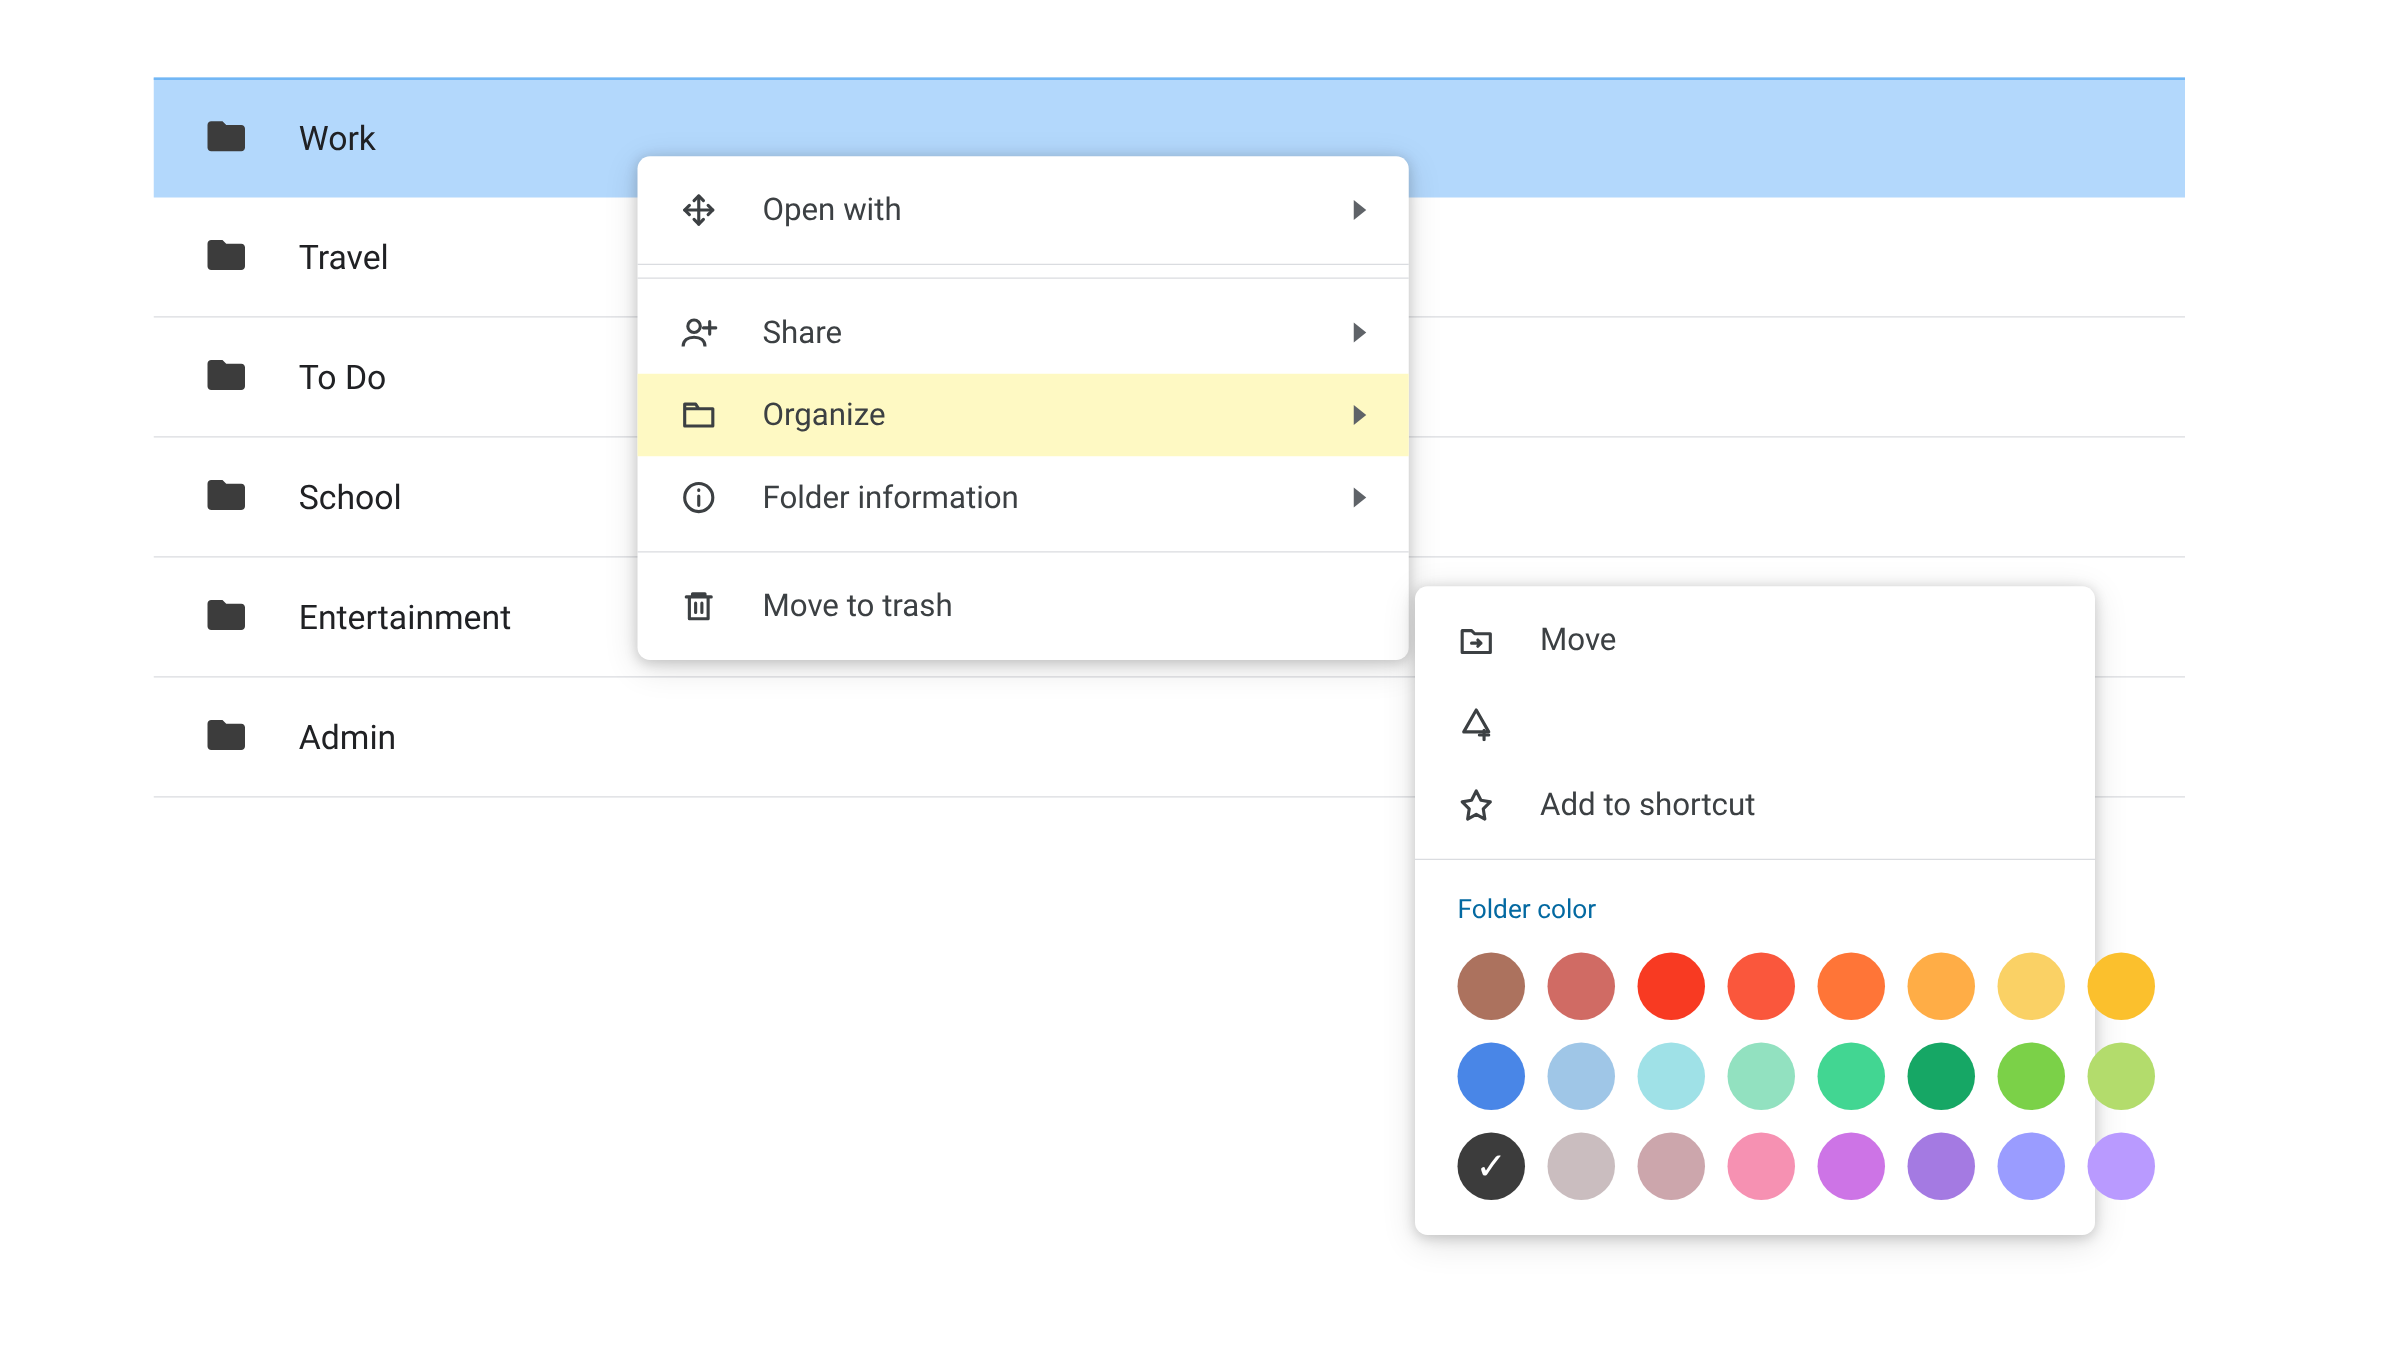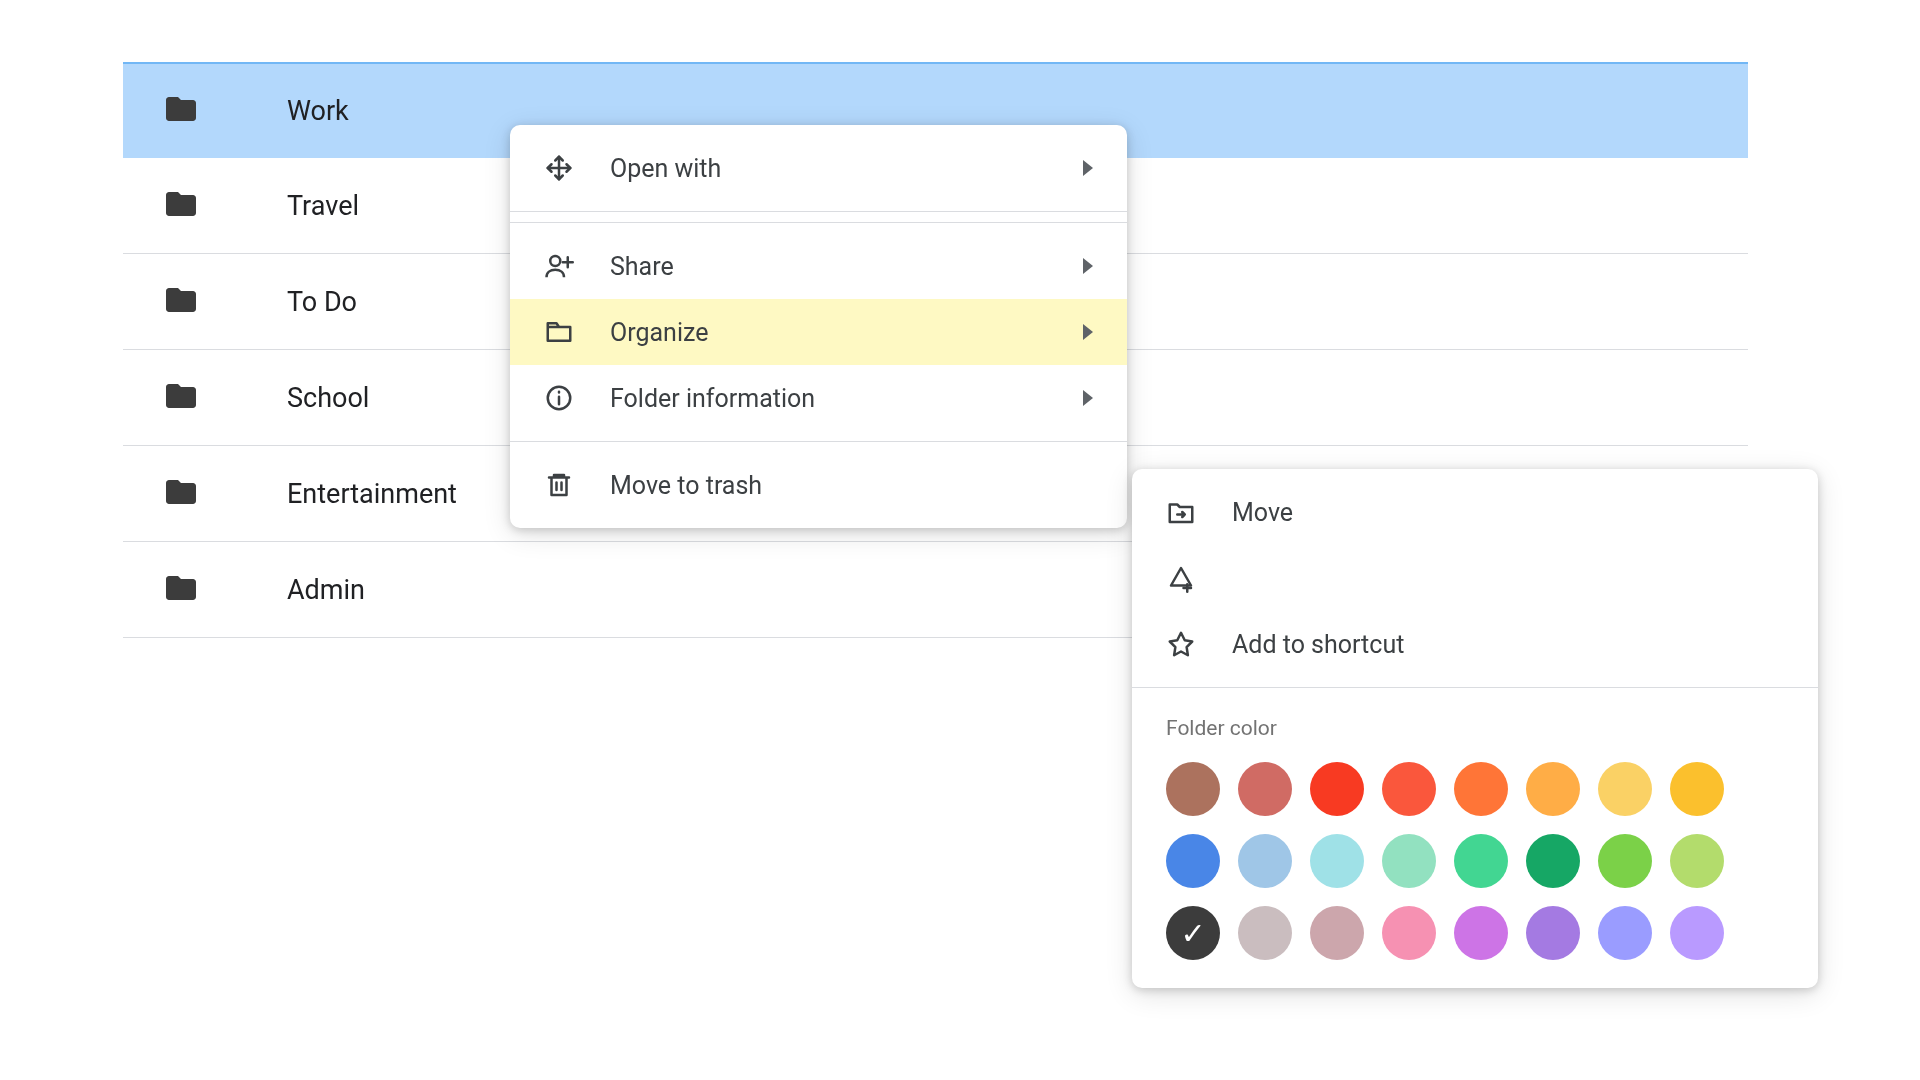--- a/index.html
+++ b/index.html
@@ -34,21 +34,20 @@
 .folder-icon {
   width: 36px;
   height: 36px;
   fill: #3c3c3c;
   flex-shrink: 0;
 }
 .folder-label {
   font-size: 27px;
   color: #202124;
   font-weight: 400;
-  margin-left: 48px;
 }
 .context-menu {
   position: absolute;
   top: 125px;
   left: 510px;
   width: 617px;
   background: #fff;
   border-radius: 10px;
   box-shadow: 0 2px 10px rgba(0,0,0,0.18), 0 6px 28px rgba(0,0,0,0.12);
   padding: 10px 0;
@@ -92,30 +91,30 @@
   border-top: 8px solid transparent;
   border-bottom: 8px solid transparent;
   border-left: 10px solid #5f6368;
   position: absolute;
   right: 34px;
 }
 .submenu {
   position: absolute;
   top: 469px;
   left: 1132px;
-  width: 686px;
+  width: 544px;
   background: #fff;
   border-radius: 10px;
   box-shadow: 0 2px 10px rgba(0,0,0,0.18), 0 6px 28px rgba(0,0,0,0.12);
   padding: 10px 0 28px 0;
 }
 .submenu .menu-item { height: 66px; }
 .color-section-label {
   font-size: 21px;
-  color: #737373;
+  color: #0369a1;
   padding: 18px 34px 4px 34px;
 }
 .color-grid {
   display: grid;
   grid-template-columns: repeat(8, 54px);
   gap: 18px 18px;
   padding: 18px 34px 0 34px;
 }
 .color-swatch {
   width: 54px;

